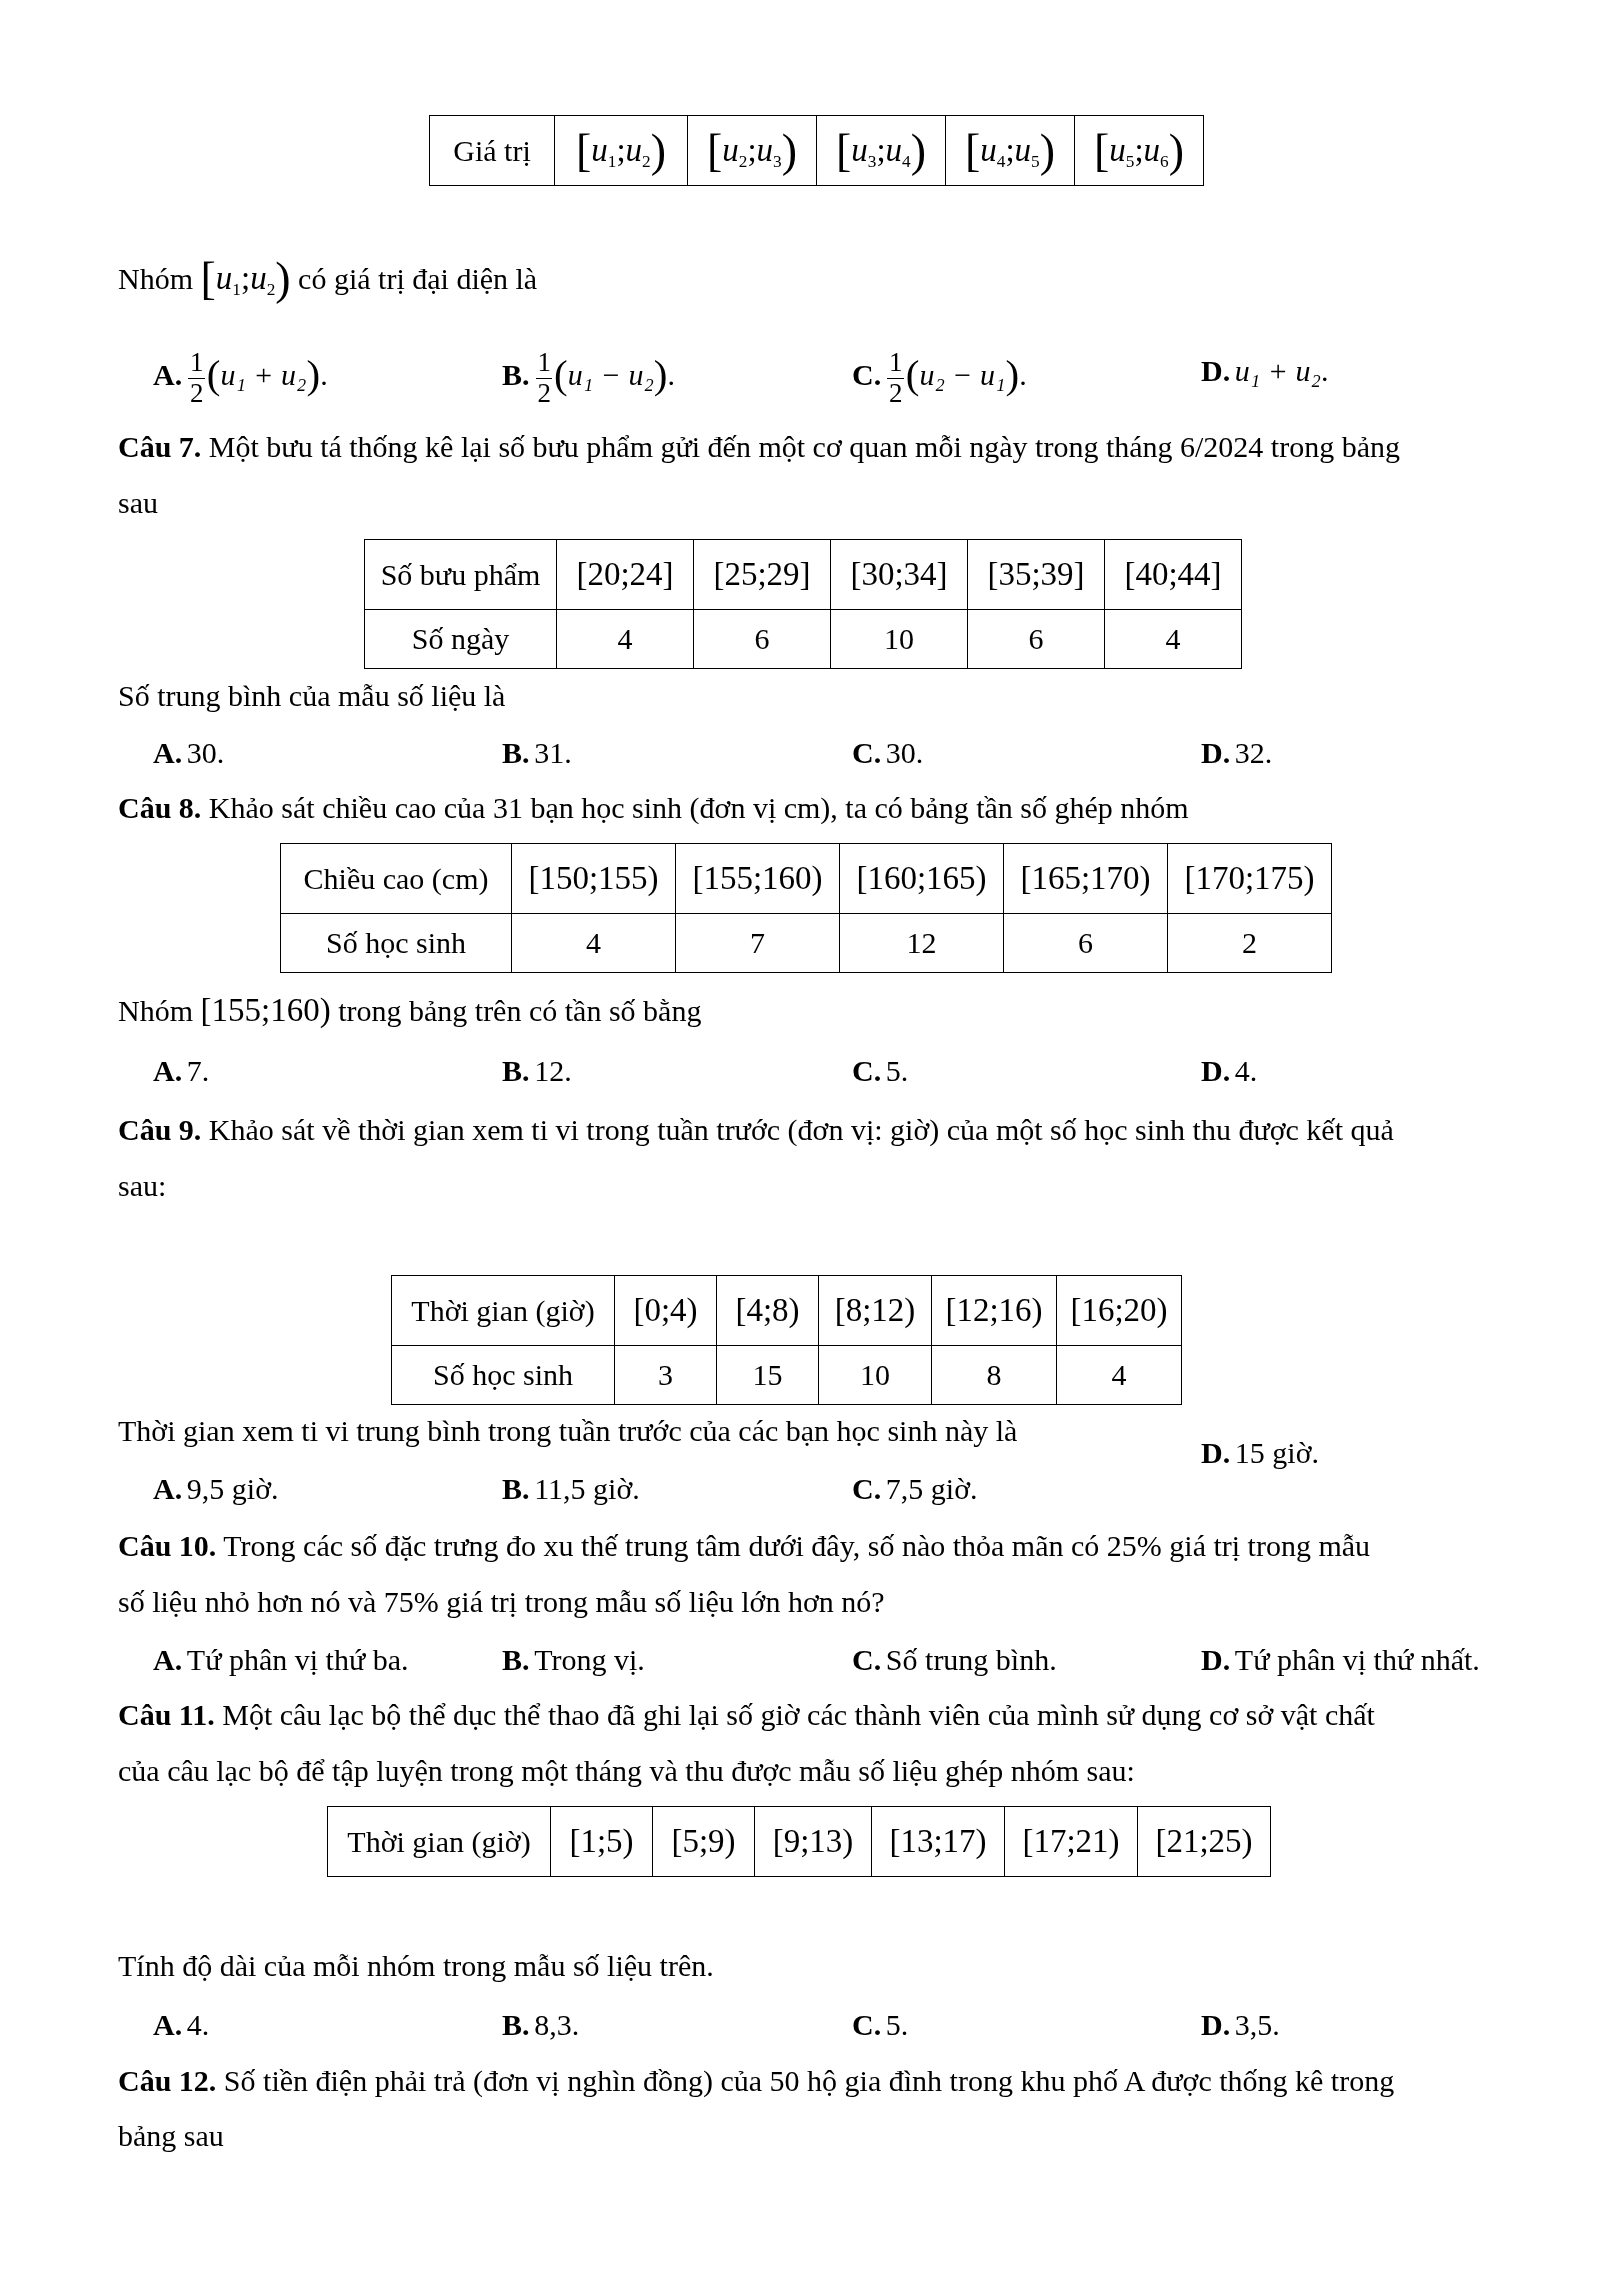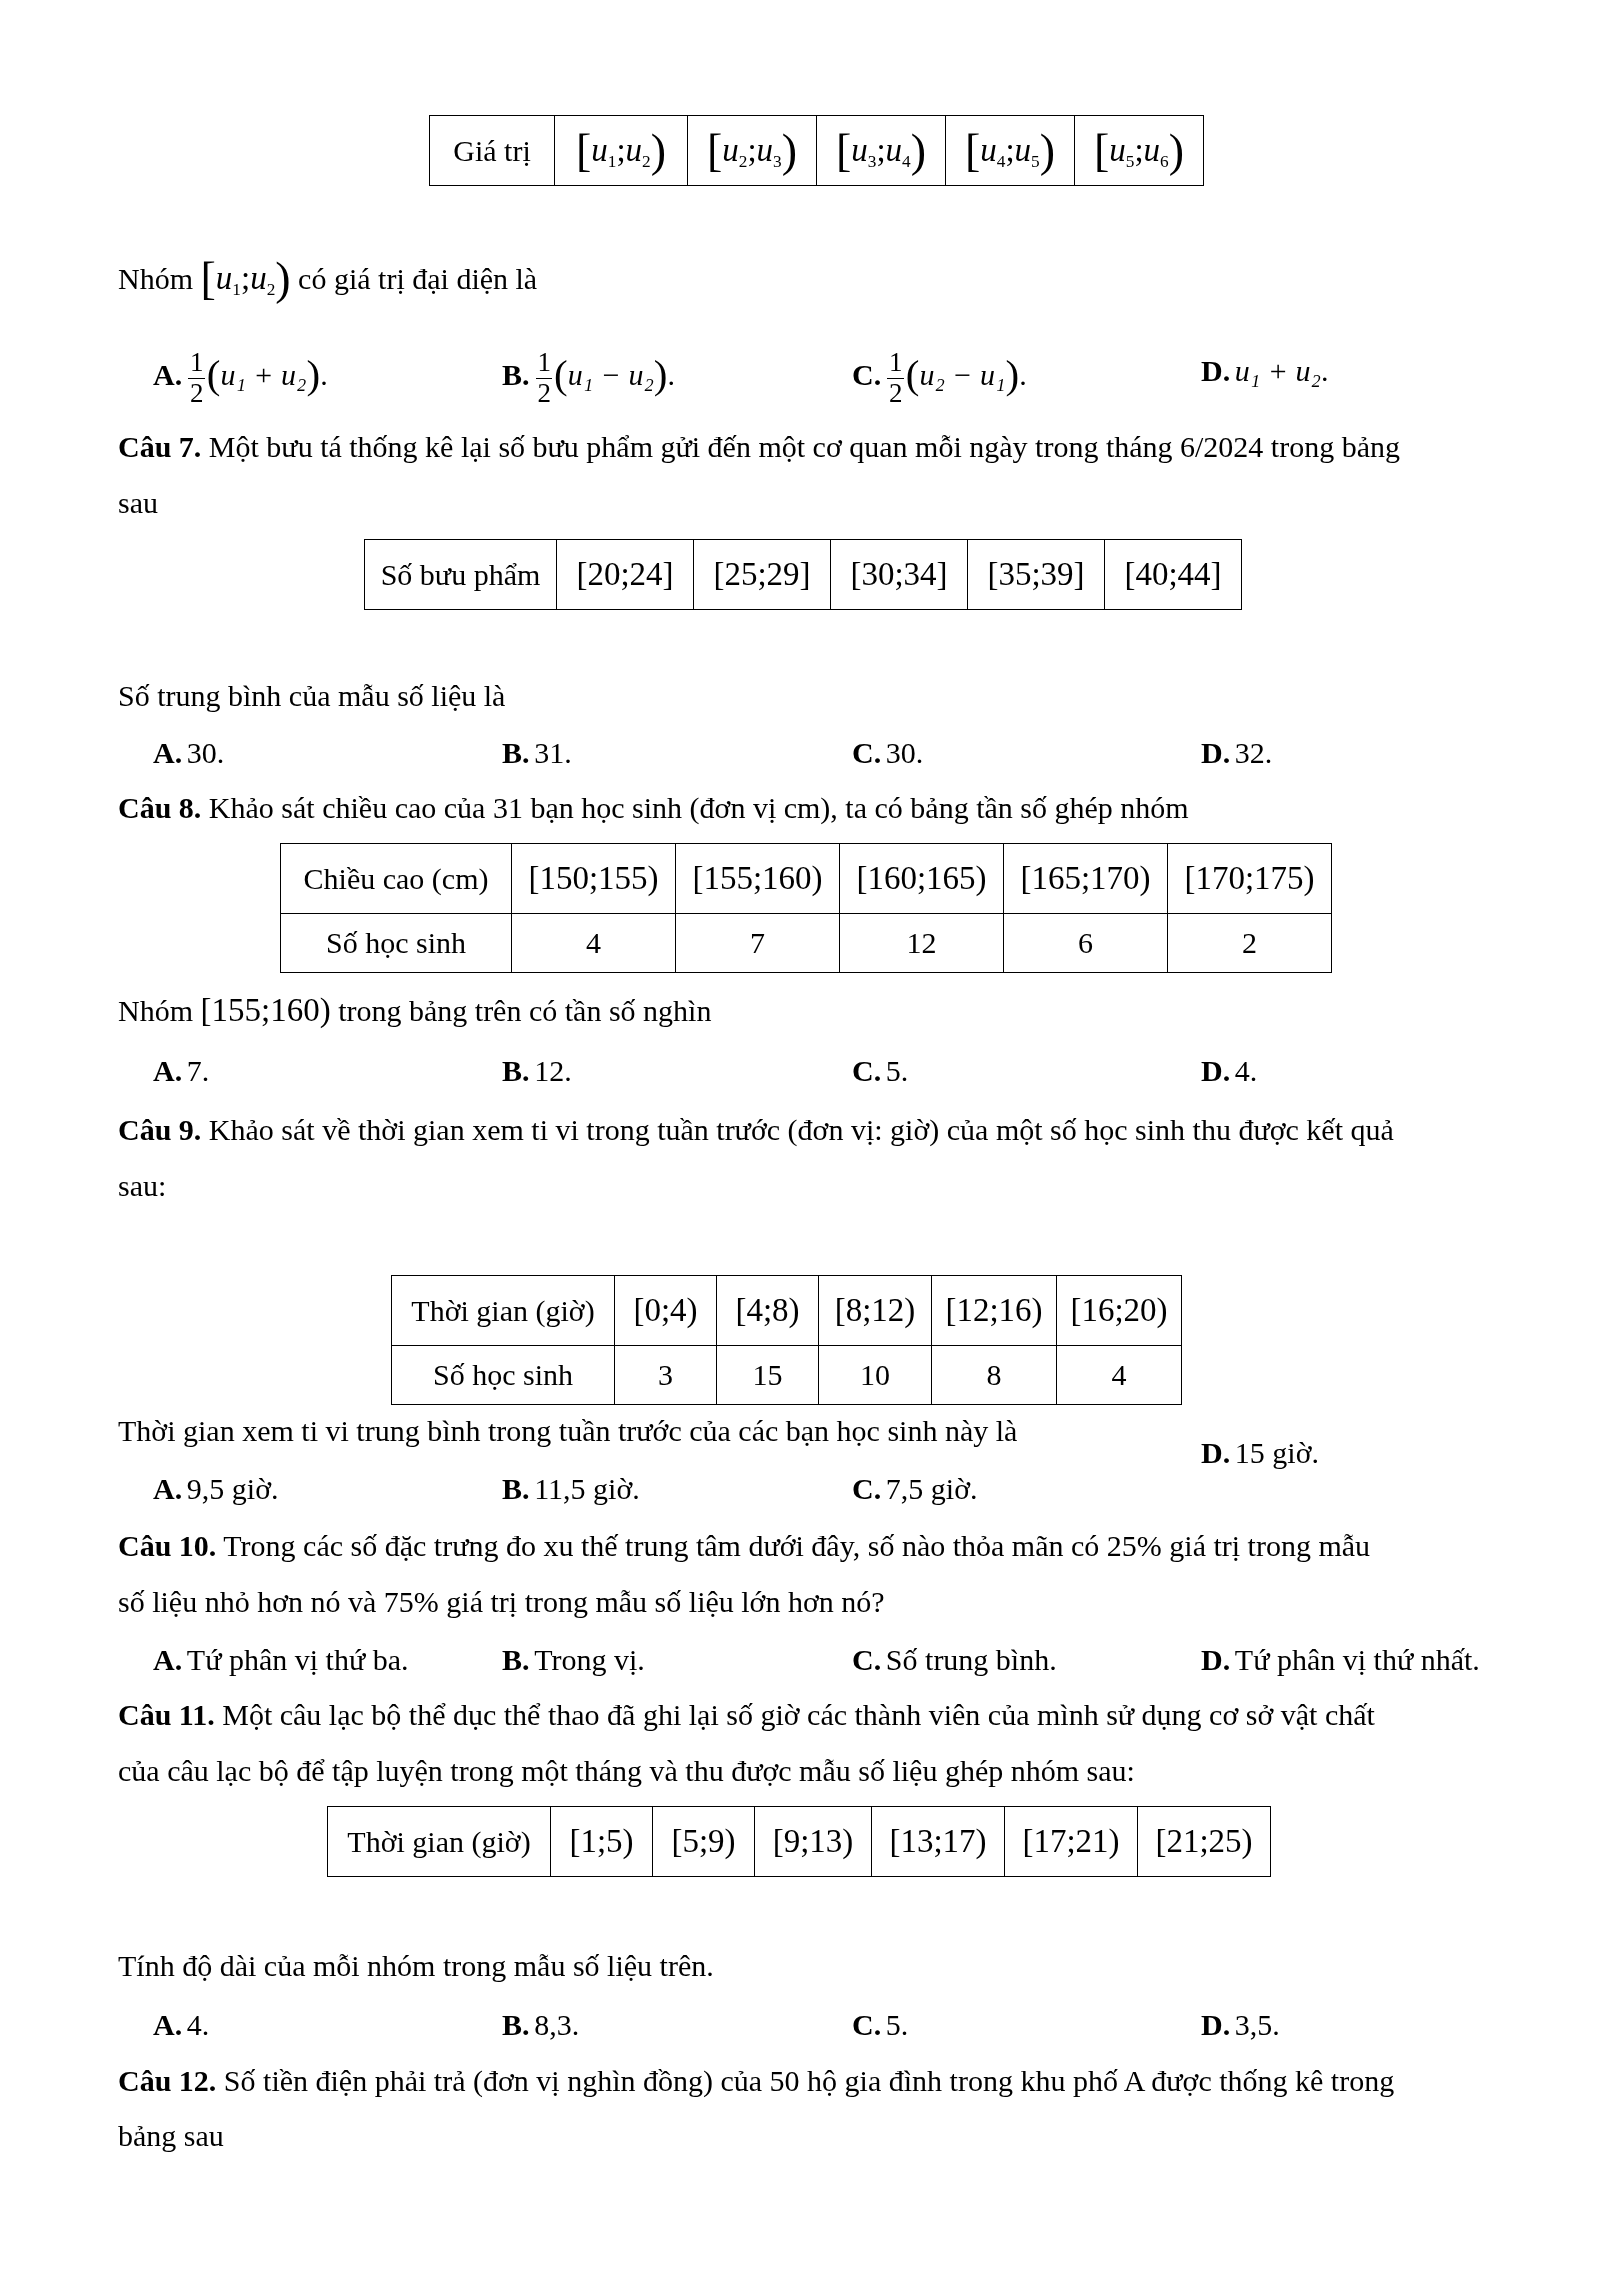--- a/index.html
+++ b/index.html
@@ -74,20 +74,28 @@
 <table class="freq" style="left:364px; top:539px;">
   <tbody>
       <tr class="hdr">
     <td style="width:169px;">Số bưu phẩm</td>
     <td class="iv" style="width:114px;">[20;24]</td>
     <td class="iv" style="width:114px;">[25;29]</td>
     <td class="iv" style="width:114px;">[30;34]</td>
     <td class="iv" style="width:114px;">[35;39]</td>
     <td class="iv" style="width:114px;">[40;44]</td>
   </tr>
+  <tr class="val">
+    <td>Số ngày</td>
+    <td>4</td>
+    <td>6</td>
+    <td>10</td>
+    <td>6</td>
+    <td>4</td>
+  </tr>
 </tbody>
   </table>
 
 <div class="line" style="top:677px;">Số trung bình của mẫu số liệu là</div>
 <div class="opt" style="left:153px; top:734px;"><b>A.</b><span>30.</span></div>
 <div class="opt" style="left:502px; top:734px;"><b>B.</b><span>31.</span></div>
 <div class="opt" style="left:852px; top:734px;"><b>C.</b><span>30.</span></div>
 <div class="opt" style="left:1201px; top:734px;text-align:right;"><b>D.</b><span>32.</span></div>
 
 <div class="line" style="top:789px;">
@@ -112,21 +120,21 @@
     <td>12</td>
     <td>6</td>
     <td>2</td>
   </tr>
 </tbody>
   </table>
 
 <div class="line" style="top:991px;">
   <span>Nhóm</span>
   <span class="iv">[155;160)</span>
-  <span>trong bảng trên có tần số nghìn</span>
+  <span>trong bảng trên có tần số bằng</span>
 </div>
 <div class="opt" style="left:153px; top:1052px;"><b>A.</b><span>7.</span></div>
 <div class="opt" style="left:502px; top:1052px;"><b>B.</b><span>12.</span></div>
 <div class="opt" style="left:852px; top:1052px;"><b>C.</b><span>5.</span></div>
 <div class="opt" style="left:1201px; top:1052px;"><b>D.</b><span>4.</span></div>
 
 <div class="line" style="top:1111px;">
   <span class="q-label">Câu 9.</span>
   <span>Khảo sát về thời gian xem ti vi trong tuần trước (đơn vị: giờ) của một số học sinh thu được kết quả</span>
 </div>

